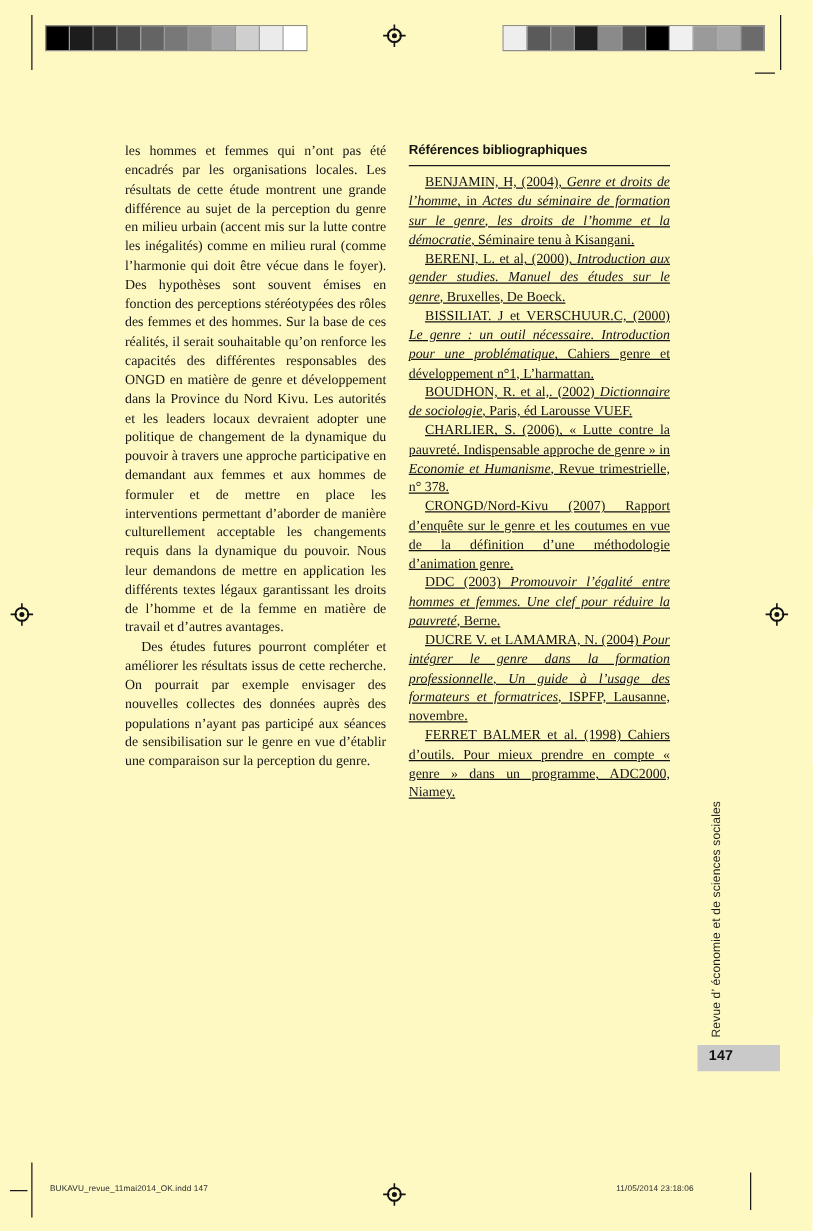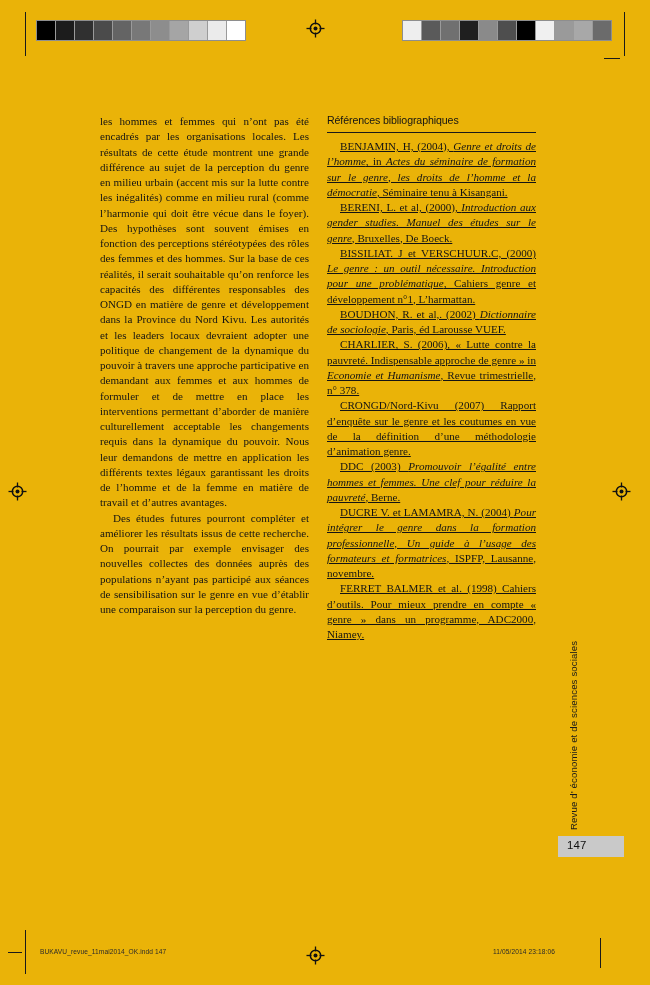--- a/index.html
+++ b/index.html
@@ -14,21 +14,21 @@
     font-family: "Liberation Serif", serif;
     color: #141414;
     overflow: hidden;
   }
 
   
   .page-sheet {
     position: absolute;
     left: 0; top: 0;
     width: 650px; height: 985px;
-    background: #eab308;
+    background: #fef9c3;
   }
   .trim-line {
     position: absolute;
     background: #1a1a1a;
   }
   .trim-left {
     left: 25px; top: 12px;
     width: 1px; height: 44px;
   }
   .trim-left-lower {
@@ -102,21 +102,21 @@
 
   .col p {
     margin: 0;
     text-indent: 13px;
   }
   .col p.no-indent { text-indent: 0; }
 
   
   .ref-heading {
     font-family: "Liberation Sans", sans-serif;
-    font-weight: normal;
+    font-weight: bold;
     font-size: 10.6px;
     line-height: 13px;
     letter-spacing: -0.1px;
     margin: 0 0 5px 0;
     text-align: left;
   }
   .ref-rule {
     border-bottom: 1.1px solid #1a1a1a;
     margin: 0 0 6px 0;
     width: 100%;
@@ -160,21 +160,21 @@
     top: 836px;
     width: 66px;
     height: 21px;
     background: #c9c9c9;
   }
   .page-badge span {
     position: absolute;
     left: 9px;
     top: 3px;
     font-family: "Liberation Sans", sans-serif;
-    font-weight: normal;
+    font-weight: bold;
     font-size: 11.4px;
     color: #101010;
     letter-spacing: 0.2px;
   }
 
   
   .footer-slug {
     position: absolute;
     left: 40px;
     top: 948px;

